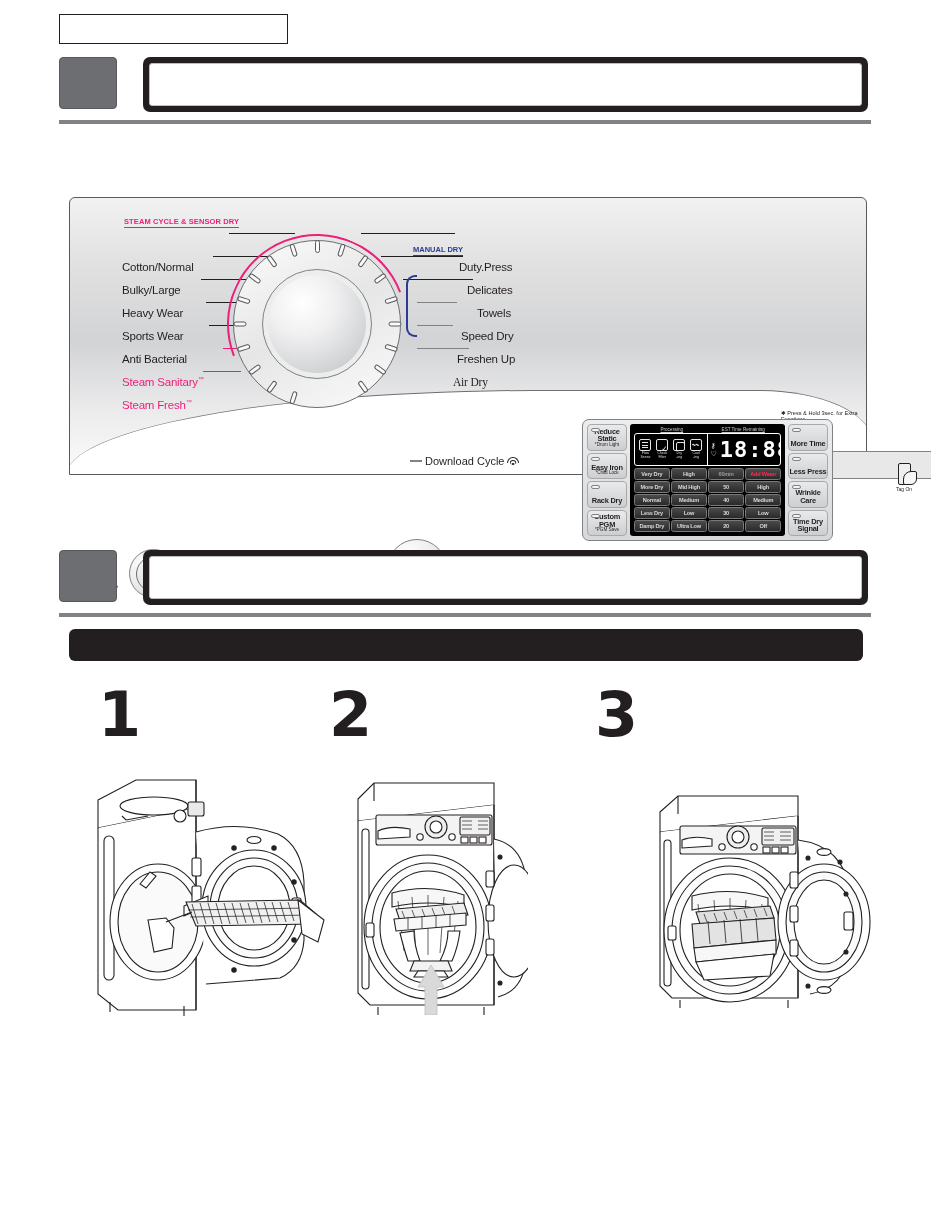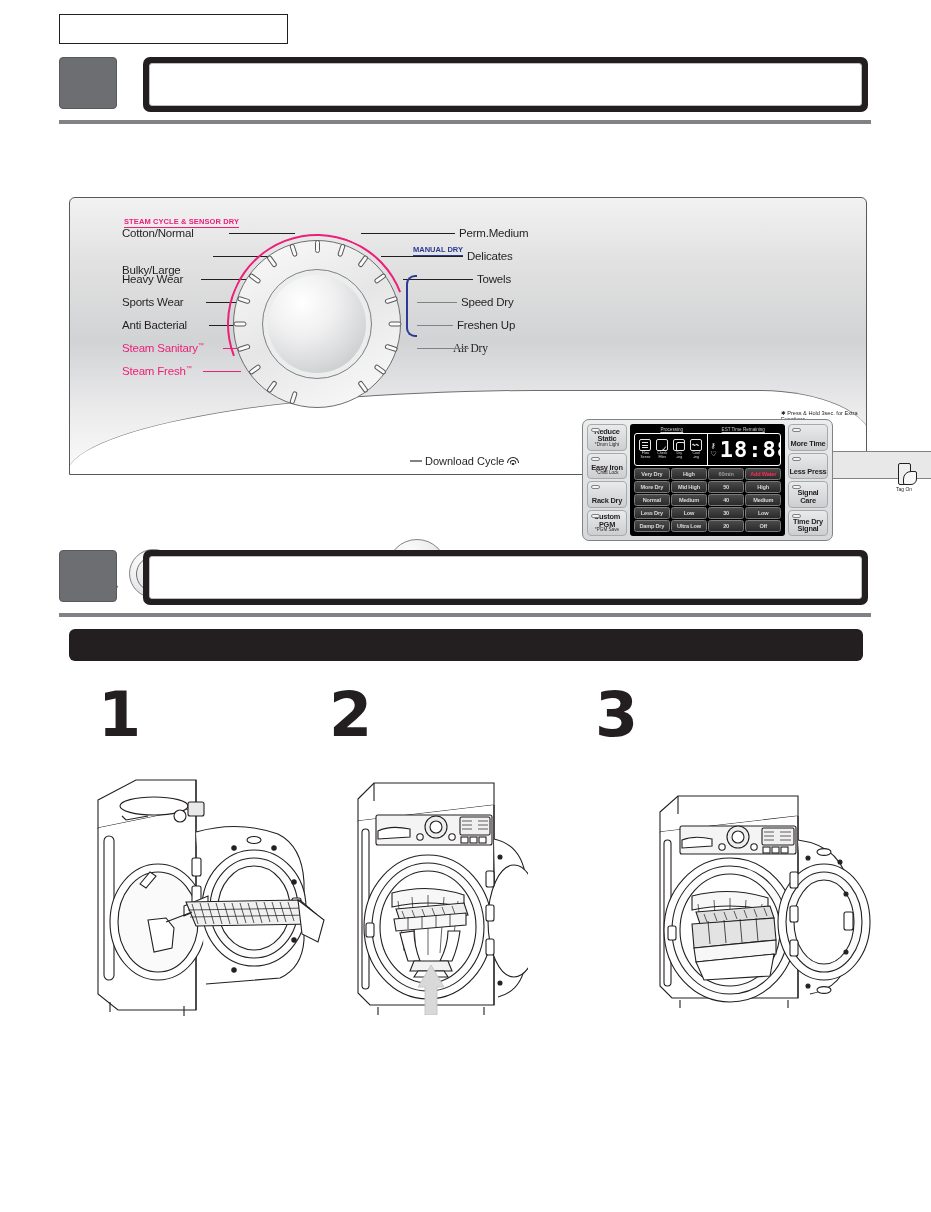--- a/index.html
+++ b/index.html
@@ -97,20 +97,21 @@
     letter-spacing: .1px;
     border-bottom: 1.2px solid #ec1f79;
     padding-bottom: .5px;
   }
   .cyc {
     position: absolute;
     font-size: 11.5px;
     color: #231f20;
     white-space: nowrap;
     letter-spacing: -.2px;
+    margin-top: 34px;
   }
   .cyc.pink { color: #ec1f79; }
   .cyc .tm { font-size: 6px; vertical-align: super; }
   .lead {
     position: absolute;
     height: 1.3px;
     background: #231f20;
   }
   .lead.grey { background: #808285; }
 
@@ -524,39 +525,39 @@
     <div class="panel-body">
       <div class="panel-sweep"></div>
     </div>
     <div class="panel-lip"></div>
 
     <div class="steam-title">STEAM CYCLE &amp; SENSOR DRY</div>
 
     <div class="cyc" style="left:53px; top:30px;"><span>Cotton/Normal</span></div>
     <div class="lead" style="left:160px; top:36px; width:66px;"></div>
 
-    <div class="cyc" style="left:53px; top:67px;"><span>Bulky/Large</span></div>
+    <div class="cyc" style="left:53px; top:53px;"><span>Bulky/Large</span></div>
     <div class="lead" style="left:144px; top:59px; width:74px;"></div>
 
     <div class="cyc" style="left:53px; top:76px;"><span>Heavy Wear</span></div>
     <div class="lead" style="left:132px; top:82px; width:76px;"></div>
 
     <div class="cyc" style="left:53px; top:99px;"><span>Sports Wear</span></div>
     <div class="lead" style="left:137px; top:105px; width:64px;"></div>
 
     <div class="cyc" style="left:53px; top:122px;"><span>Anti Bacterial</span></div>
     <div class="lead" style="left:140px; top:128px; width:58px;"></div>
 
     <div class="cyc pink" style="left:53px; top:145px;"><span>Steam Sanitary</span><span class="tm">™</span></div>
     <div class="lead" style="left:154px; top:151px; width:20px; background:#ec1f79;"></div>
 
     <div class="cyc pink" style="left:53px; top:168px;"><span>Steam Fresh</span><span class="tm">™</span></div>
     <div class="lead" style="left:134px; top:174px; width:38px; background:#ec1f79;"></div>
 
-    <div class="cyc" style="left:390px; top:30px;"><span>Perm.Medium</span></div>
+    <div class="cyc" style="left:390px; top:30px;"><span>Duty.Press</span></div>
     <div class="lead" style="left:292px; top:36px; width:94px;"></div>
 
     <div class="cyc" style="left:398px; top:53px;"><span>Delicates</span></div>
     <div class="lead" style="left:312px; top:59px; width:82px;"></div>
 
     <div class="cyc" style="left:408px; top:76px;"><span>Towels</span></div>
     <div class="lead" style="left:334px; top:82px; width:70px;"></div>
 
     <div class="manual-title">MANUAL DRY</div>
 
@@ -726,21 +727,21 @@
         <div class="side-btn">
           <span class="led"></span>
           <span class="lbl">More Time</span>
         </div>
         <div class="side-btn">
           <span class="led"></span>
           <span class="lbl">Less Press</span>
         </div>
         <div class="side-btn">
           <span class="led"></span>
-          <span class="lbl">Signal Care</span>
+          <span class="lbl">Wrinkle Care</span>
         </div>
         <div class="side-btn">
           <span class="led"></span>
           <span class="lbl">Time Dry Signal</span>
         </div>
       </div>
     </div>
 
     <div class="rbtn" style="left:445px;">
       <span>

